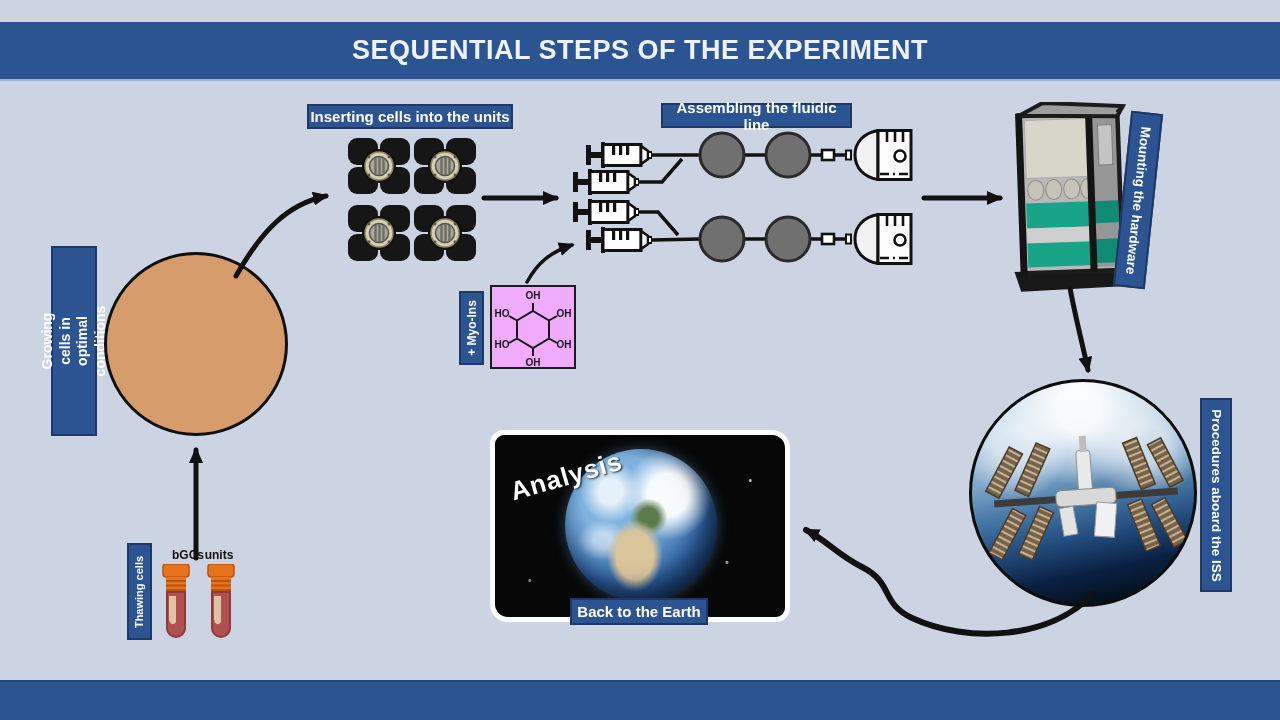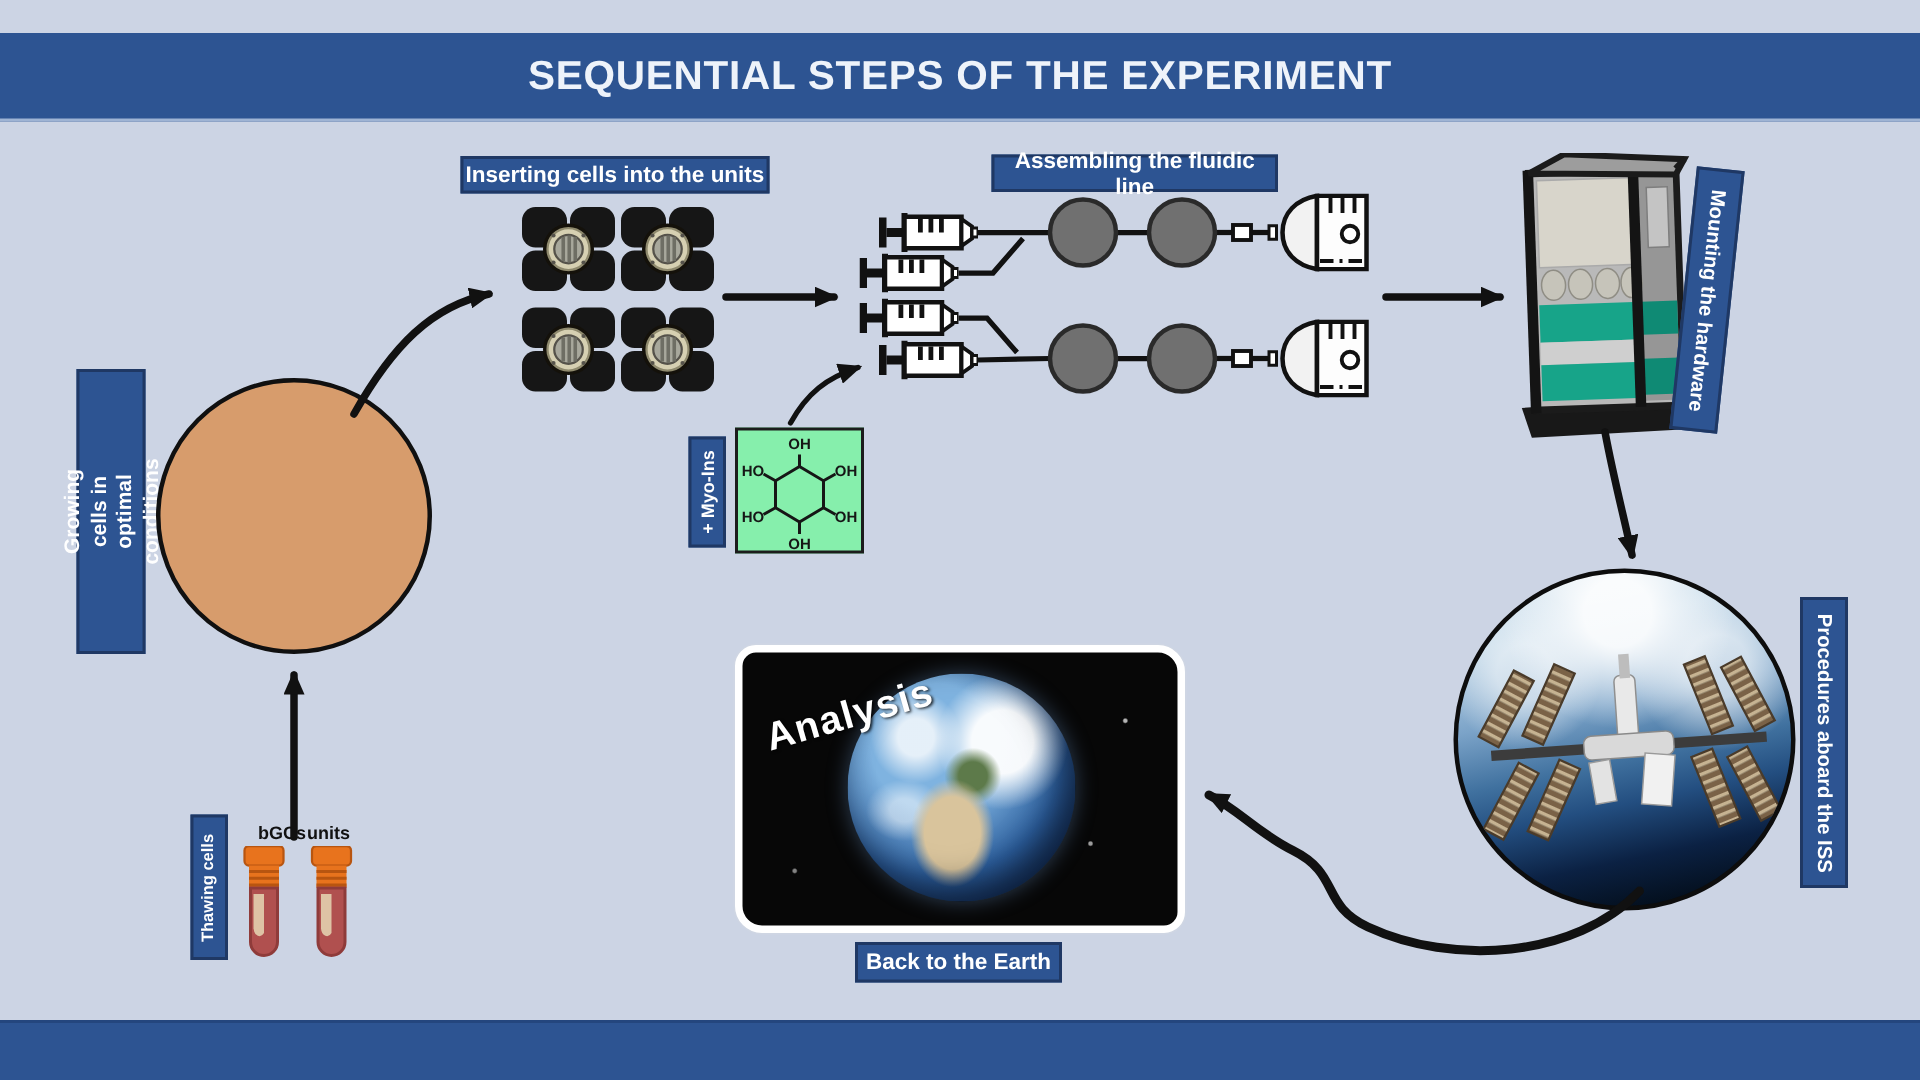--- a/index.html
+++ b/index.html
@@ -49,21 +49,21 @@
       radial-gradient(circle at 30% 65%, #cd9264 0 12%, rgba(205,146,100,0) 28%),
       radial-gradient(circle at 75% 30%, #e3b astray, rgba(0,0,0,0) 1%),
       radial-gradient(circle at 70% 72%, #c98b5c 0 10%, rgba(201,139,92,0) 24%),
       radial-gradient(circle at 50% 50%, #dda678 0 60%, #d09664 100%);
     background-color:#d79c6c;
   }
 
   
   .molecule-box {
     position:absolute; left:490px; top:263px; width:86px; height:84px;
-    background:#86efac; border:2px solid #1c1c1c;
+    background:#f0abfc; border:2px solid #1c1c1c;
   }
 
   
   .earth-frame {
     position:absolute; left:490px; top:408px; width:300px; height:192px;
     background:
       radial-gradient(circle at 88% 25%, rgba(255,255,255,.7) 0 1px, transparent 2px),
       radial-gradient(circle at 80% 70%, rgba(255,255,255,.6) 0 1px, transparent 2px),
       radial-gradient(circle at 12% 80%, rgba(255,255,255,.5) 0 1px, transparent 2px),
       #070707;
@@ -228,21 +228,21 @@
 
   <div class="vlabel down" style="left:1200px; top:376px; width:32px; height:194px;">
     <span style="font-size:13.5px;">Procedures aboard the ISS</span>
   </div>
 
   <div class="earth-frame">
     <div class="globe"></div>
     <div class="analysis-text">Analysis</div>
   </div>
 
-  <div class="label-box h15" style="left:570px; top:606px; width:138px; height:27px;justify-content:center;">
+  <div class="label-box h15" style="left:570px; top:576px; width:138px; height:27px;justify-content:center;">
     <span>Back to the Earth</span>
   </div>
 
   <svg class="overlay" viewBox="0 0 1280 720">
     <defs>
       <marker id="ah" markerUnits="userSpaceOnUse" markerWidth="16" markerHeight="14" refX="13" refY="7" orient="auto">
         <path d="M0,0 L16,7 L0,14 Z" fill="#111"></path>
       </marker>
 
       <symbol id="syringe" viewBox="0 0 66 26">

